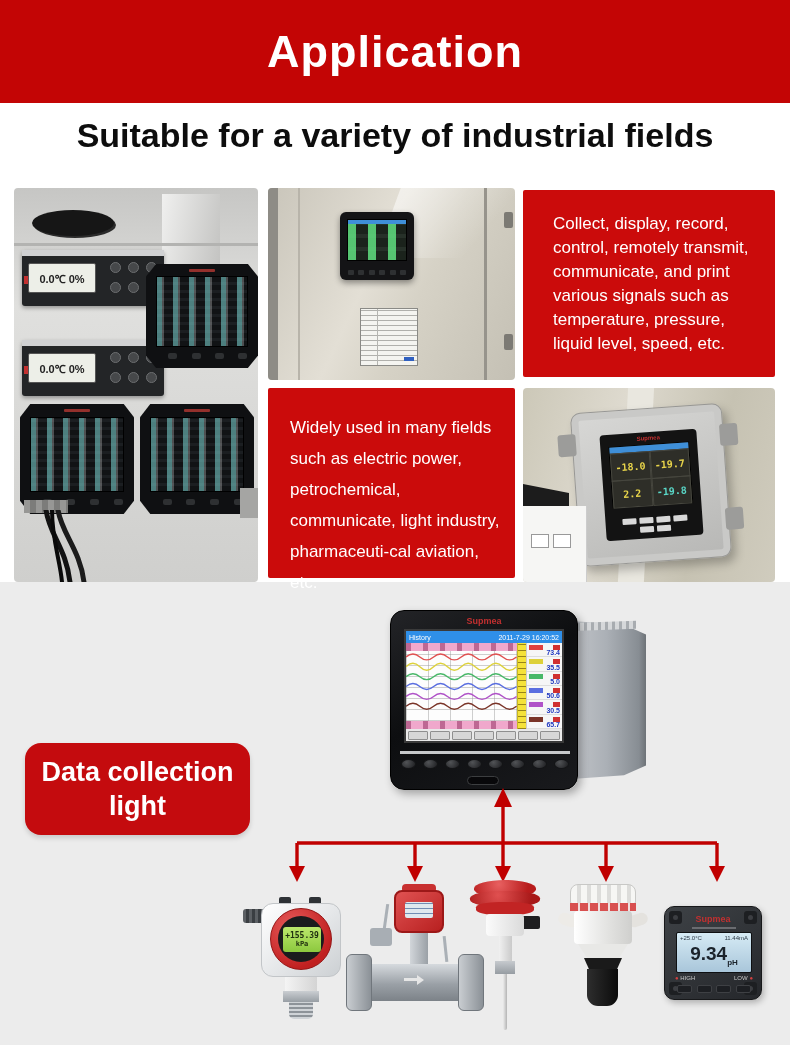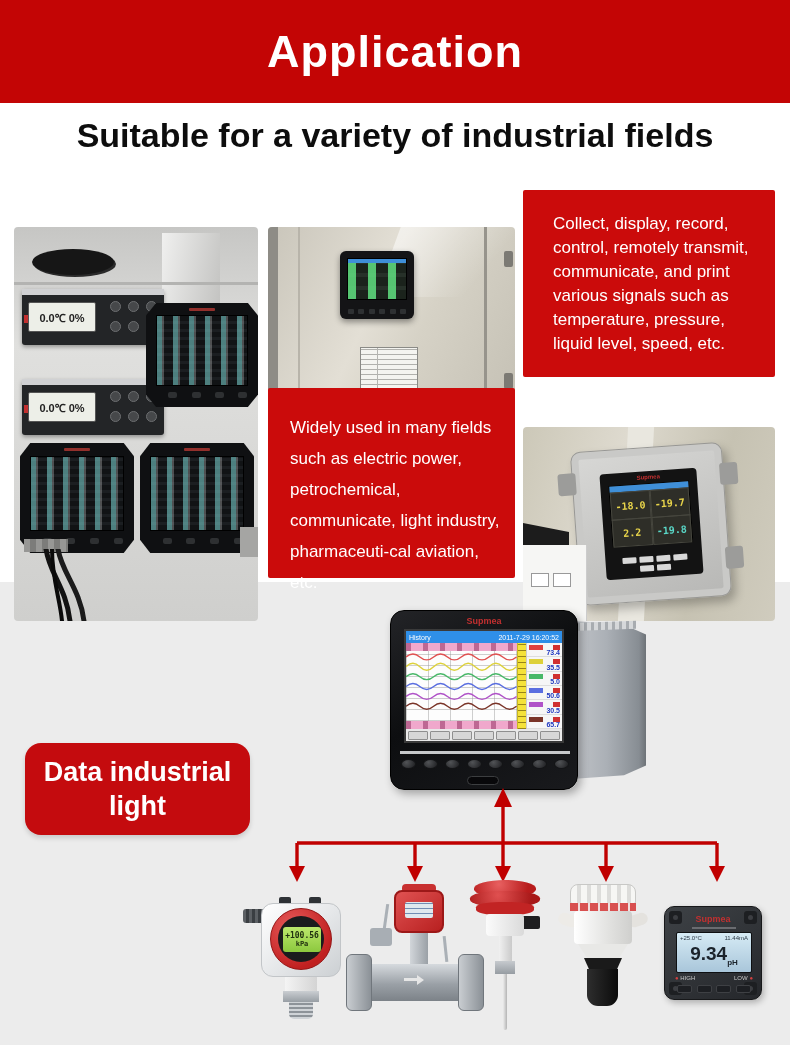--- a/index.html
+++ b/index.html
@@ -11,21 +11,21 @@
   
   .banner { left:0; top:0; width:790px; height:103px; background:#c30505;
             display:flex; align-items:center; justify-content:center; }
   .banner h1 { color:#fff; font-size:45px; font-weight:bold; letter-spacing:1px; }
   .subtitle { left:0; top:116px; width:790px; text-align:center;
               font-size:34px; font-weight:bold; color:#0d0d0d; }
 
   .gray-zone { left:0; top:582px; width:790px; height:463px; background:#ececec; }
 
   
-  .photo { border-radius:4px; overflow:hidden;margin-top:39px; }
+  .photo { border-radius:4px; overflow:hidden; }
   .p-wall { left:14px; top:188px; width:244px; height:394px;
             background:linear-gradient(180deg,#c6c6c4,#e0e0de 30%,#d6d6d4 70%,#cfcfcd); }
   .metal-plate { left:148px; top:6px; width:58px; height:82px;
                  background:linear-gradient(100deg,#f0f0ef,#c2c2c0); }
   .cable-coil { left:18px; top:22px; width:82px; height:26px; background:#161616;
                 border-radius:50%; box-shadow:2px 2px 0 #2a2a2a; }
   .shelf { left:0; top:55px; width:244px; height:3px; background:#b3b3b1; }
   .strip-rec { position:absolute; width:142px; height:56px; background:#232527;
                border-radius:3px; box-shadow:0 2px 4px rgba(0,0,0,.35); }
   .sr1 { left:8px; top:62px; } .sr2 { left:8px; top:152px; }
@@ -497,21 +497,21 @@
       <div class="fbtn"></div>
       <div class="fbtn"></div>
       <div class="fbtn"></div>
       <div class="fbtn"></div>
     </div>
     <div class="usb"></div>
   </div>
 </div>
 
 <div class="abs dc-box" style="background: rgb(196, 11, 14);">
-  <span>Data industrial</span>
+  <span>Data collection</span>
   <span>light</span>
 </div>
 
 <svg class="abs arrows" viewBox="0 0 460 110" style="color: rgb(192, 0, 0);">
   <g stroke="currentColor" stroke-width="3.4" fill="currentColor">
     <line x1="17" y1="63" x2="437" y2="63"></line>
     <line x1="223" y1="63" x2="223" y2="24"></line>
     <polygon points="223,8 214,27 232,27" stroke="none"></polygon>
     <line x1="17" y1="63" x2="17" y2="88"></line>
       <polygon points="17,102 9,86 25,86" stroke="none"></polygon>
@@ -527,21 +527,21 @@
 </svg>
 
 <div class="inst i-pt">
   <div class="pt-gland"></div>
   <div class="pt-knob" style="left:36px;"></div>
   <div class="pt-knob" style="left:66px;"></div>
   <div class="pt-body"></div>
   <div class="pt-ring">
     <div class="pt-inner">
       <div class="pt-lcd">
-        <span class="pt-val">+100.56</span>
+        <span class="pt-val">+155.39</span>
         <span class="pt-unit">kPa</span>
       </div>
     </div>
   </div>
   <div class="pt-neck"></div>
   <div class="pt-hex"></div>
   <div class="pt-thread2"></div>
 </div>
 
 <div class="inst i-vf">

